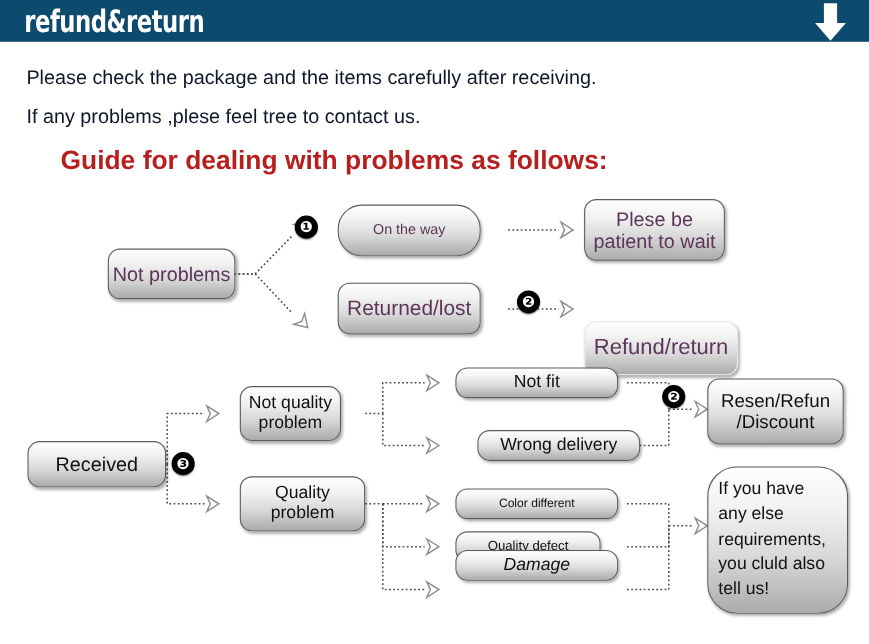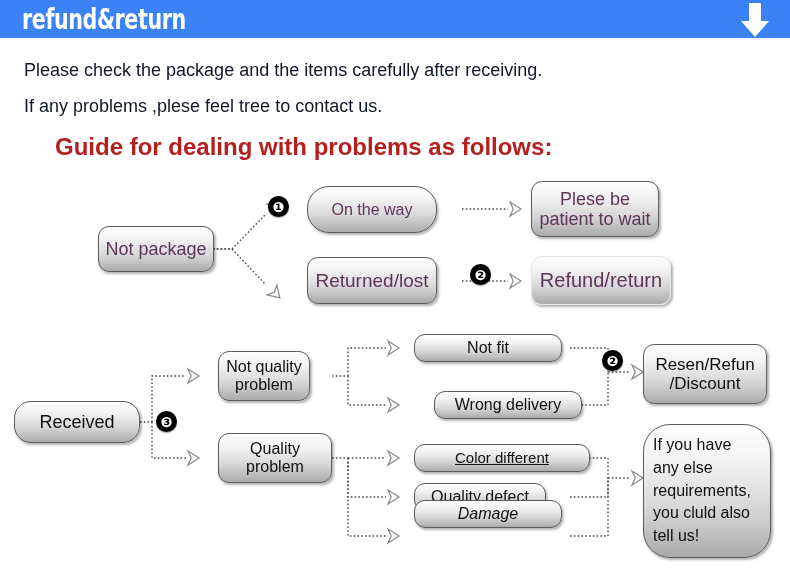--- a/index.html
+++ b/index.html
@@ -1,20 +1,20 @@
 <!DOCTYPE html>
 <html><head>
 <meta charset="utf-8">
 <style>
   html,body{margin:0;padding:0;background:#fff;}
   body{width:790px;height:585px;position:relative;overflow:hidden;
        font-family:"Liberation Sans","DejaVu Sans",sans-serif;}
 
   
-  .header{position:absolute;left:0;top:0;width:790px;height:38px;background:#3b82f6;}
+  .header{position:absolute;left:0;top:0;width:790px;height:38px;background:#0c4a6e;}
   .header-title{position:absolute;left:22px;top:3px;color:#fff;
       font-family:"DejaVu Sans Condensed","Liberation Sans",sans-serif;
       font-weight:bold;font-size:28px;letter-spacing:-0.5px;
       transform:scaleX(0.82);transform-origin:left top;white-space:nowrap;}
   .header-arrow{position:absolute;left:735px;top:2px;width:40px;height:36px;}
 
   
   .intro{position:absolute;left:24px;font-size:18px;color:#0f172a;white-space:nowrap;}
   .intro.l1{top:60px;}
   .intro.l2{top:96px;}
@@ -24,21 +24,21 @@
 
   
   .node{position:absolute;box-sizing:border-box;
         border:1.5px solid #5b5b5b;border-radius:11px;
         background:linear-gradient(to bottom,#fefefe 0%,#f2f2f2 28%,#d8d8d8 62%,#ababab 100%);
         display:flex;align-items:center;justify-content:center;
         text-align:center;line-height:1.12;
         box-shadow:1.5px 2px 2.5px rgba(0,0,0,0.30);}
   .node.purple{color:#5d3559;}
   .node.dark{color:#101010;}
-  .node.lightborder{border-color:#e6e6e6;}
+  .node.lightborder{border-color:#e6e6e6;margin-top:36px;}
   .node.leftal{justify-content:flex-start;text-align:left;padding-left:9px;line-height:1.42;}
 
   
   .badge{position:absolute;width:21px;height:21px;border-radius:50%;
          background:#000;color:#fff;font-size:14px;font-weight:bold;
          display:flex;align-items:center;justify-content:center;
          font-family:"DejaVu Sans","Liberation Sans",sans-serif;z-index:6;
          box-shadow:0 1px 1.5px rgba(0,0,0,.4);}
 
   
@@ -102,49 +102,49 @@
   <path d="M608,372 L630,372" fill="none" stroke="#4a4a4a" stroke-width="1.4" stroke-dasharray="1.6 2.2"></path>
   <use href="#ahead" transform="translate(632,372)"></use>
 
   <path d="M570,458 L608,458 L608,478" fill="none" stroke="#4a4a4a" stroke-width="1.4" stroke-dasharray="1.6 2.2"></path>
   <path d="M570,497 L608,497 L608,478" fill="none" stroke="#4a4a4a" stroke-width="1.4" stroke-dasharray="1.6 2.2"></path>
   <path d="M570,536 L608,536 L608,478" fill="none" stroke="#4a4a4a" stroke-width="1.4" stroke-dasharray="1.6 2.2"></path>
   <path d="M608,478 L630,478" fill="none" stroke="#4a4a4a" stroke-width="1.4" stroke-dasharray="1.6 2.2"></path>
   <use href="#ahead" transform="translate(632,478)"></use>
 </svg>
 
-<div class="node purple" style="left:98px;top:226px;width:116px;height:46px;font-size:18px;">Not package</div>
+<div class="node purple" style="left:98px;top:226px;width:116px;height:46px;font-size:18px;">Not problems</div>
 
-<div class="node purple" style="left:307px;top:186px;width:130px;height:47px;font-size:16px;border-radius:22px;">On the way</div>
+<div class="node purple" style="left:307px;top:186px;width:130px;height:47px;font-size:13px;border-radius:22px;">On the way</div>
 
 <div class="node purple" style="left:307px;top:257px;width:130px;height:47px;font-size:19px;">Returned/lost</div>
 
 <div class="node purple" style="left:531px;top:181px;width:128px;height:56px;font-size:18px;white-space:pre-line;">Plese be
 patient to wait</div>
 
 <div class="node purple lightborder" style="left:531px;top:256px;width:140px;height:49px;font-size:20px;">Refund/return</div>
 
 <div class="badge" style="left:268px;top:196px;">❶</div>
 <div class="badge" style="left:470px;top:264px;">❷</div>
 
-<div class="node dark" style="left:14px;top:401px;width:126px;height:42px;font-size:18px;border-radius:17px;">Received</div>
+<div class="node dark" style="left:25px;top:401px;width:126px;height:42px;font-size:18px;">Received</div>
 
 <div class="node dark" style="left:218px;top:351px;width:92px;height:50px;font-size:16px;white-space:pre-line;">Not quality
 problem</div>
 
 <div class="node dark" style="left:218px;top:433px;width:114px;height:50px;font-size:16px;white-space:pre-line;">Quality
 problem</div>
 
 <div class="node dark" style="left:414px;top:334px;width:148px;height:28px;font-size:16px;">Not fit</div>
 
 <div class="node dark" style="left:414px;top:391px;width:148px;height:28px;font-size:16px;margin-left:20px;">Wrong delivery</div>
 
-<div class="node dark" style="left:414px;top:444px;width:176px;height:28px;font-size:15px;text-decoration:underline;">Color different</div>
+<div class="node dark" style="left:414px;top:444px;width:148px;height:28px;font-size:11px;">Color different</div>
 
-<div class="node dark" style="left:414px;top:483px;width:132px;height:28px;font-size:16px;">Quality defect</div>
+<div class="node dark" style="left:414px;top:483px;width:132px;height:28px;font-size:12px;">Quality defect</div>
 
 <div class="node dark" style="left:414px;top:500px;width:148px;height:28px;font-size:16px;font-style:italic;">Damage</div>
 
 <div class="node dark" style="left:643px;top:344px;width:124px;height:60px;font-size:17px;white-space:pre-line;">Resen/Refun
 /Discount</div>
 
 <div class="node dark leftal" style="left:643px;top:424px;width:128px;height:134px;font-size:16px;white-space:pre-line;border-radius:27px;">If you have
 any else
 requirements,
 you cluld also

